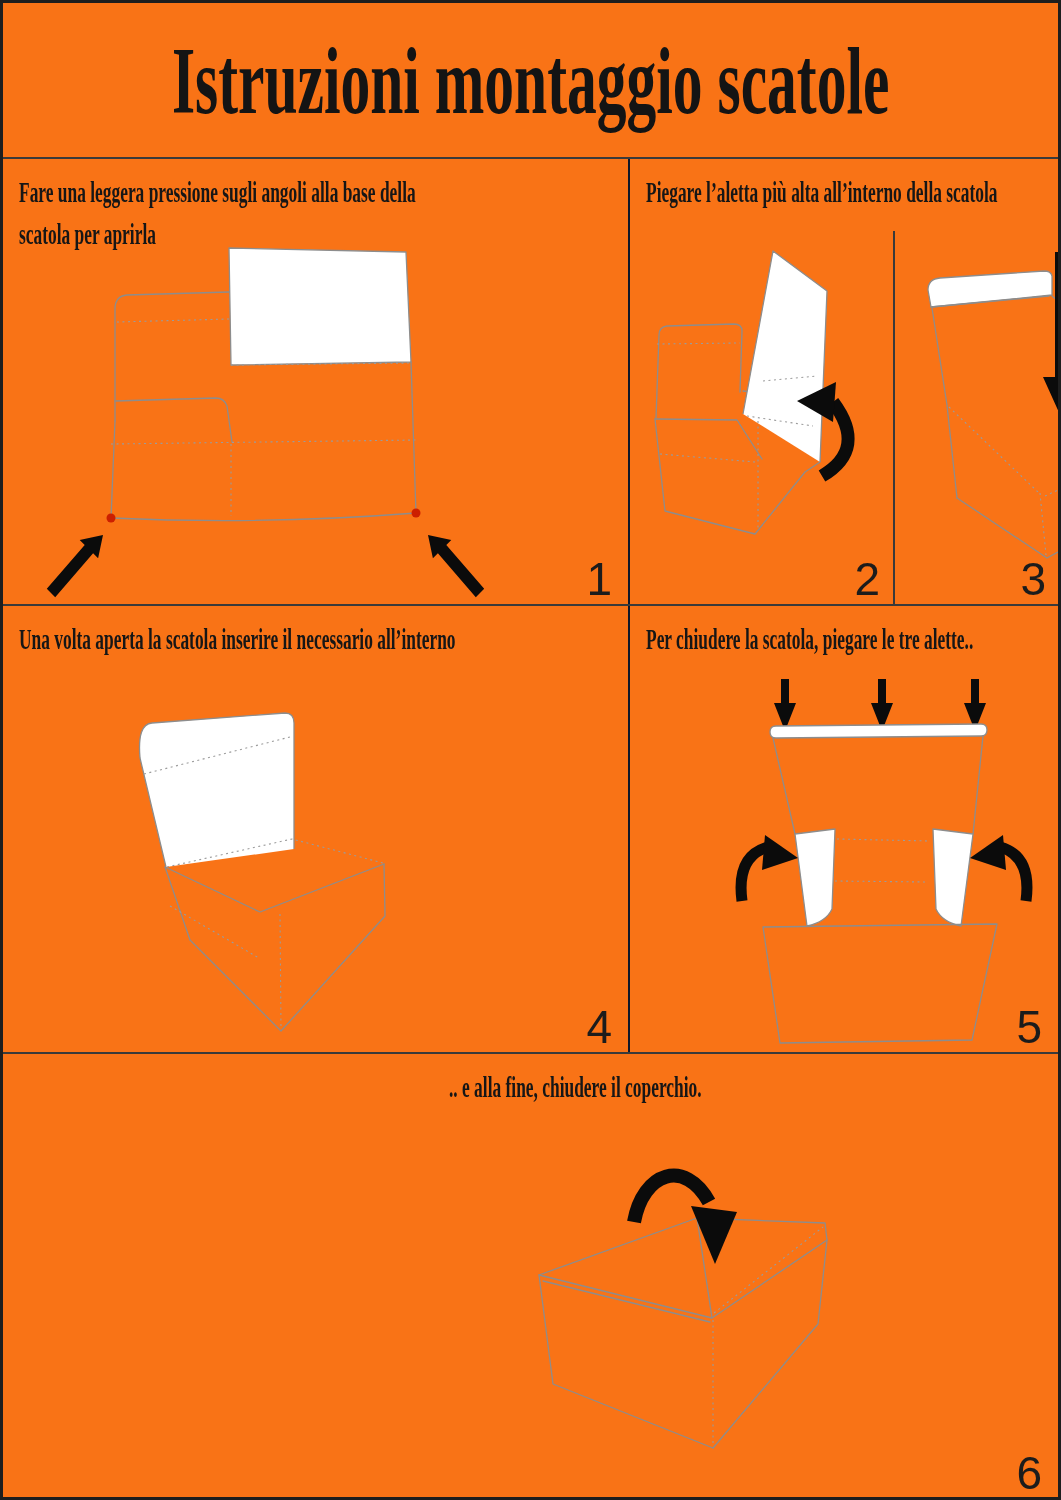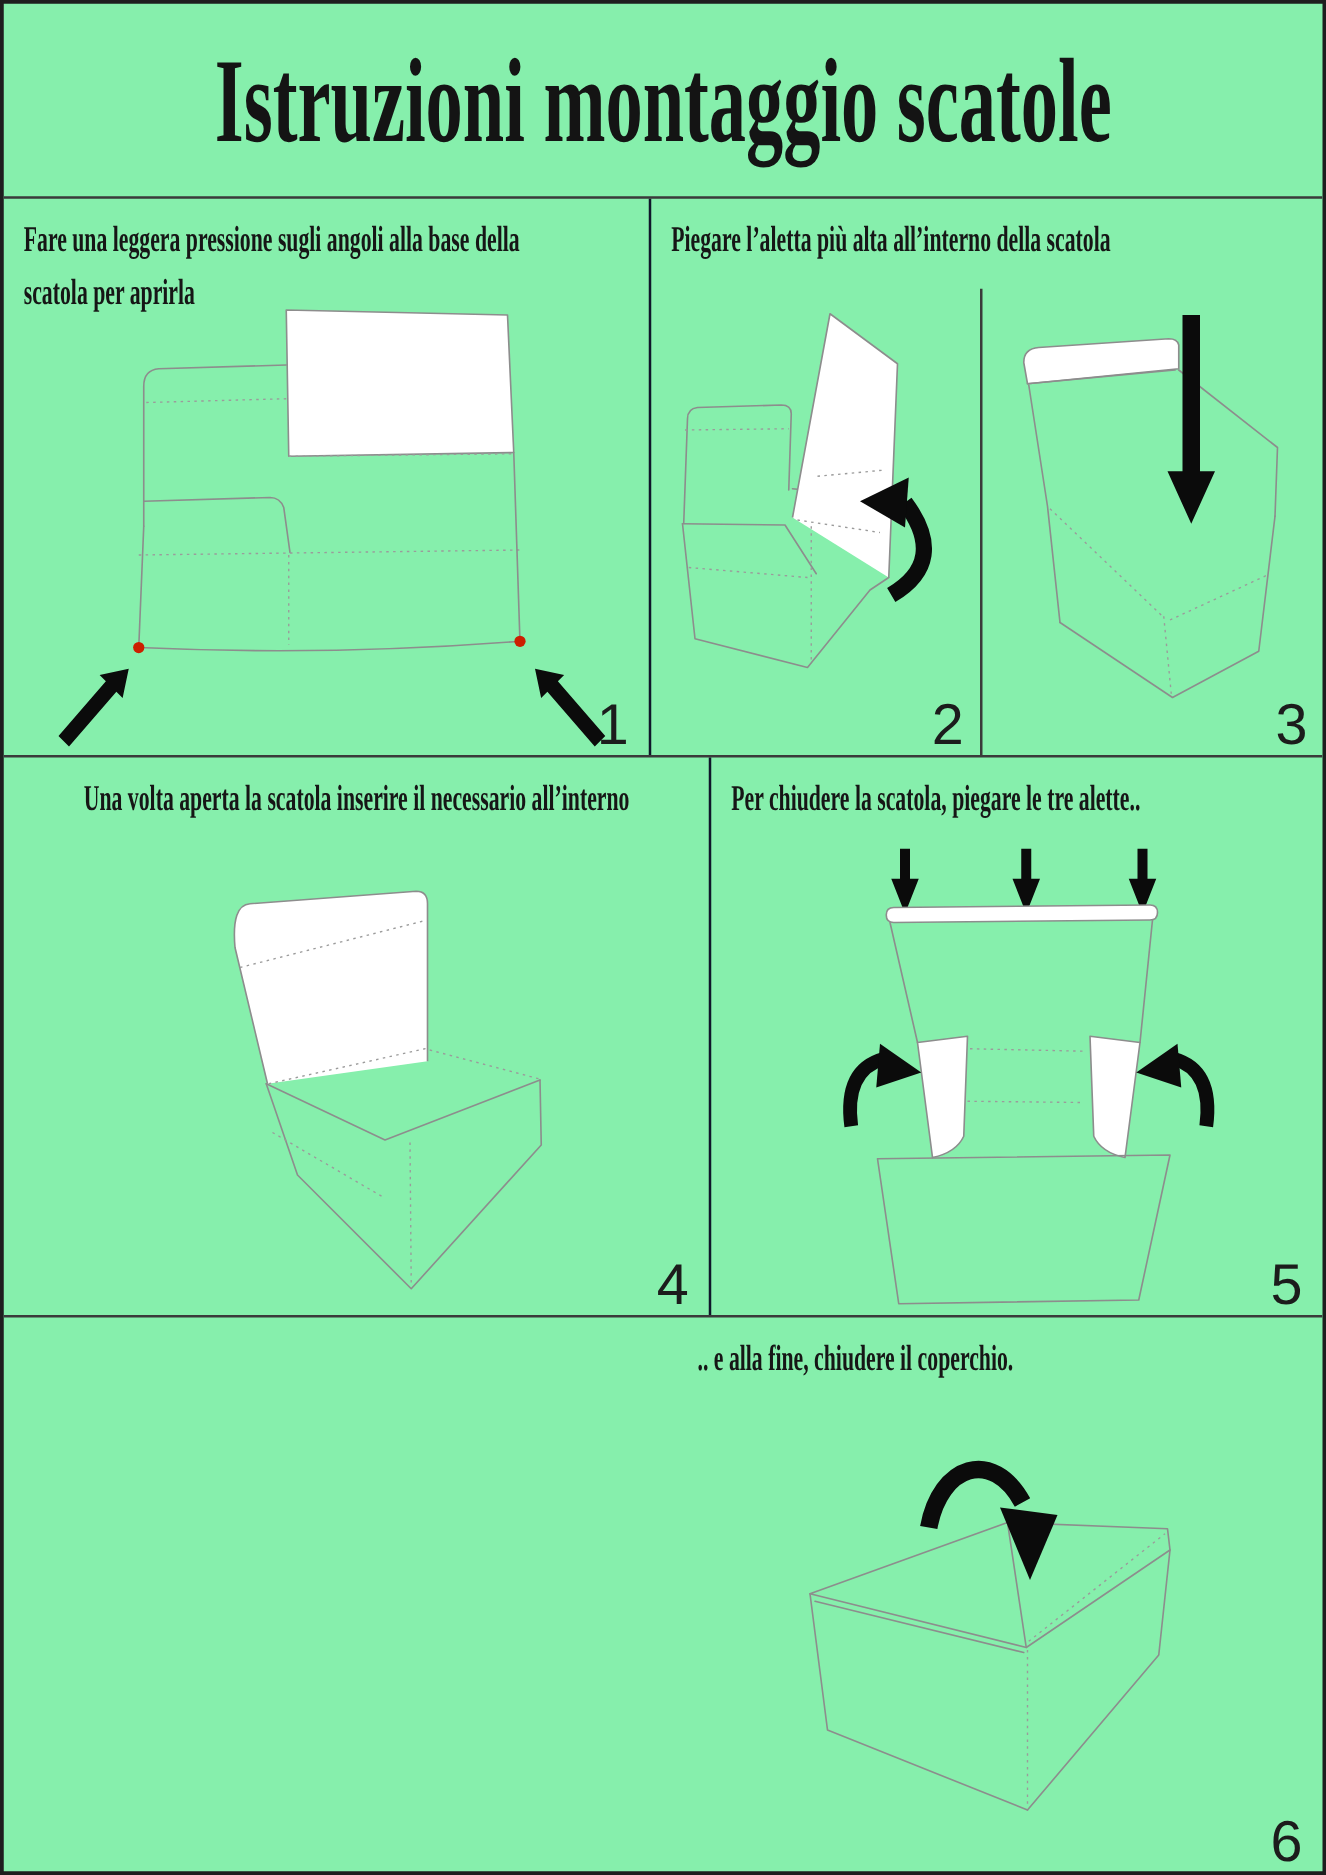--- a/index.html
+++ b/index.html
@@ -1,29 +1,29 @@
 <!DOCTYPE html>
 <html><head>
 <meta charset="utf-8">
 <style>
   html,body{margin:0;padding:0;background:#ffffff;}
   .page{
     position:relative;width:1061px;height:1500px;box-sizing:border-box;
-    border:3px solid #1e1e1e;background:#86efac;overflow:hidden;
+    border:3px solid #1e1e1e;background:#f97316;overflow:hidden;
     font-family:"Liberation Serif", serif;color:#111;
   }
   .titlebar{height:154px;display:flex;align-items:center;justify-content:center;}
   .title{
     display:inline-block;font-size:96px;font-weight:bold;letter-spacing:0px;
     transform:scaleX(0.62);transform-origin:center center;white-space:nowrap;color:#141414;
   }
   .row{display:flex;border-top:2px solid #3a3a3a;position:relative;}
-  .r1{height:445px;} .r2{height:446px;padding-left:48px;} .r3{height:444px;justify-content:flex-end;}
+  .r1{height:445px;} .r2{height:446px;} .r3{height:444px;justify-content:flex-end;}
   .cell{position:relative;box-sizing:border-box;}
-  .cl{width:516px;text-decoration:underline;} .cr{flex:1;border-left:2px solid #0f172a;}
+  .cl{width:625px;text-decoration:underline;} .cr{flex:1;border-left:2px solid #0f172a;}
   .caption{
     position:absolute;top:12px;left:16px;z-index:3;
     display:inline-block;font-size:29px;font-weight:bold;line-height:1.45;
     transform:scaleX(0.60);transform-origin:left top;white-space:pre;color:#161616;
   }
   .num{
     position:absolute;bottom:2px;right:16px;z-index:3;
     font-family:"Liberation Sans", sans-serif;font-size:46px;color:#1c1c1c;line-height:1;
   }
   .n3{right:12px;}

